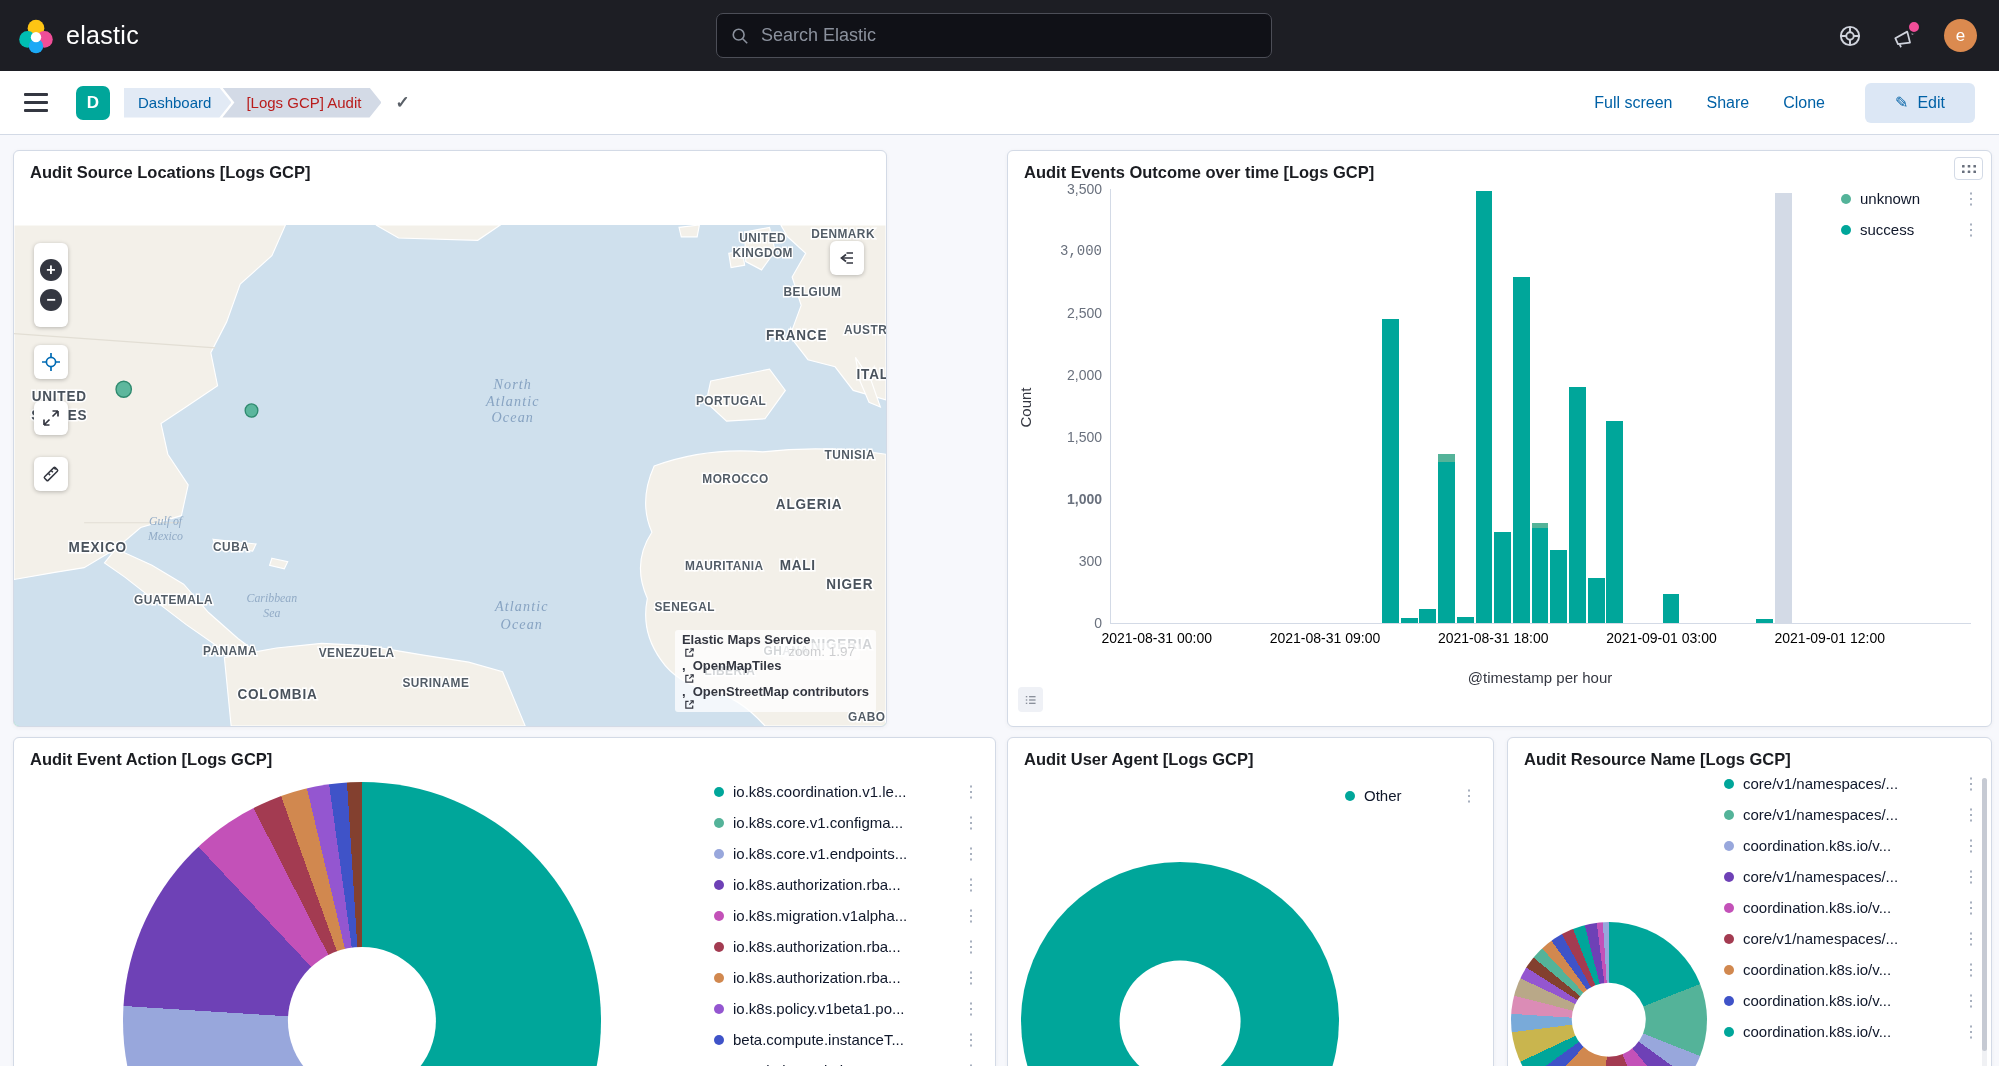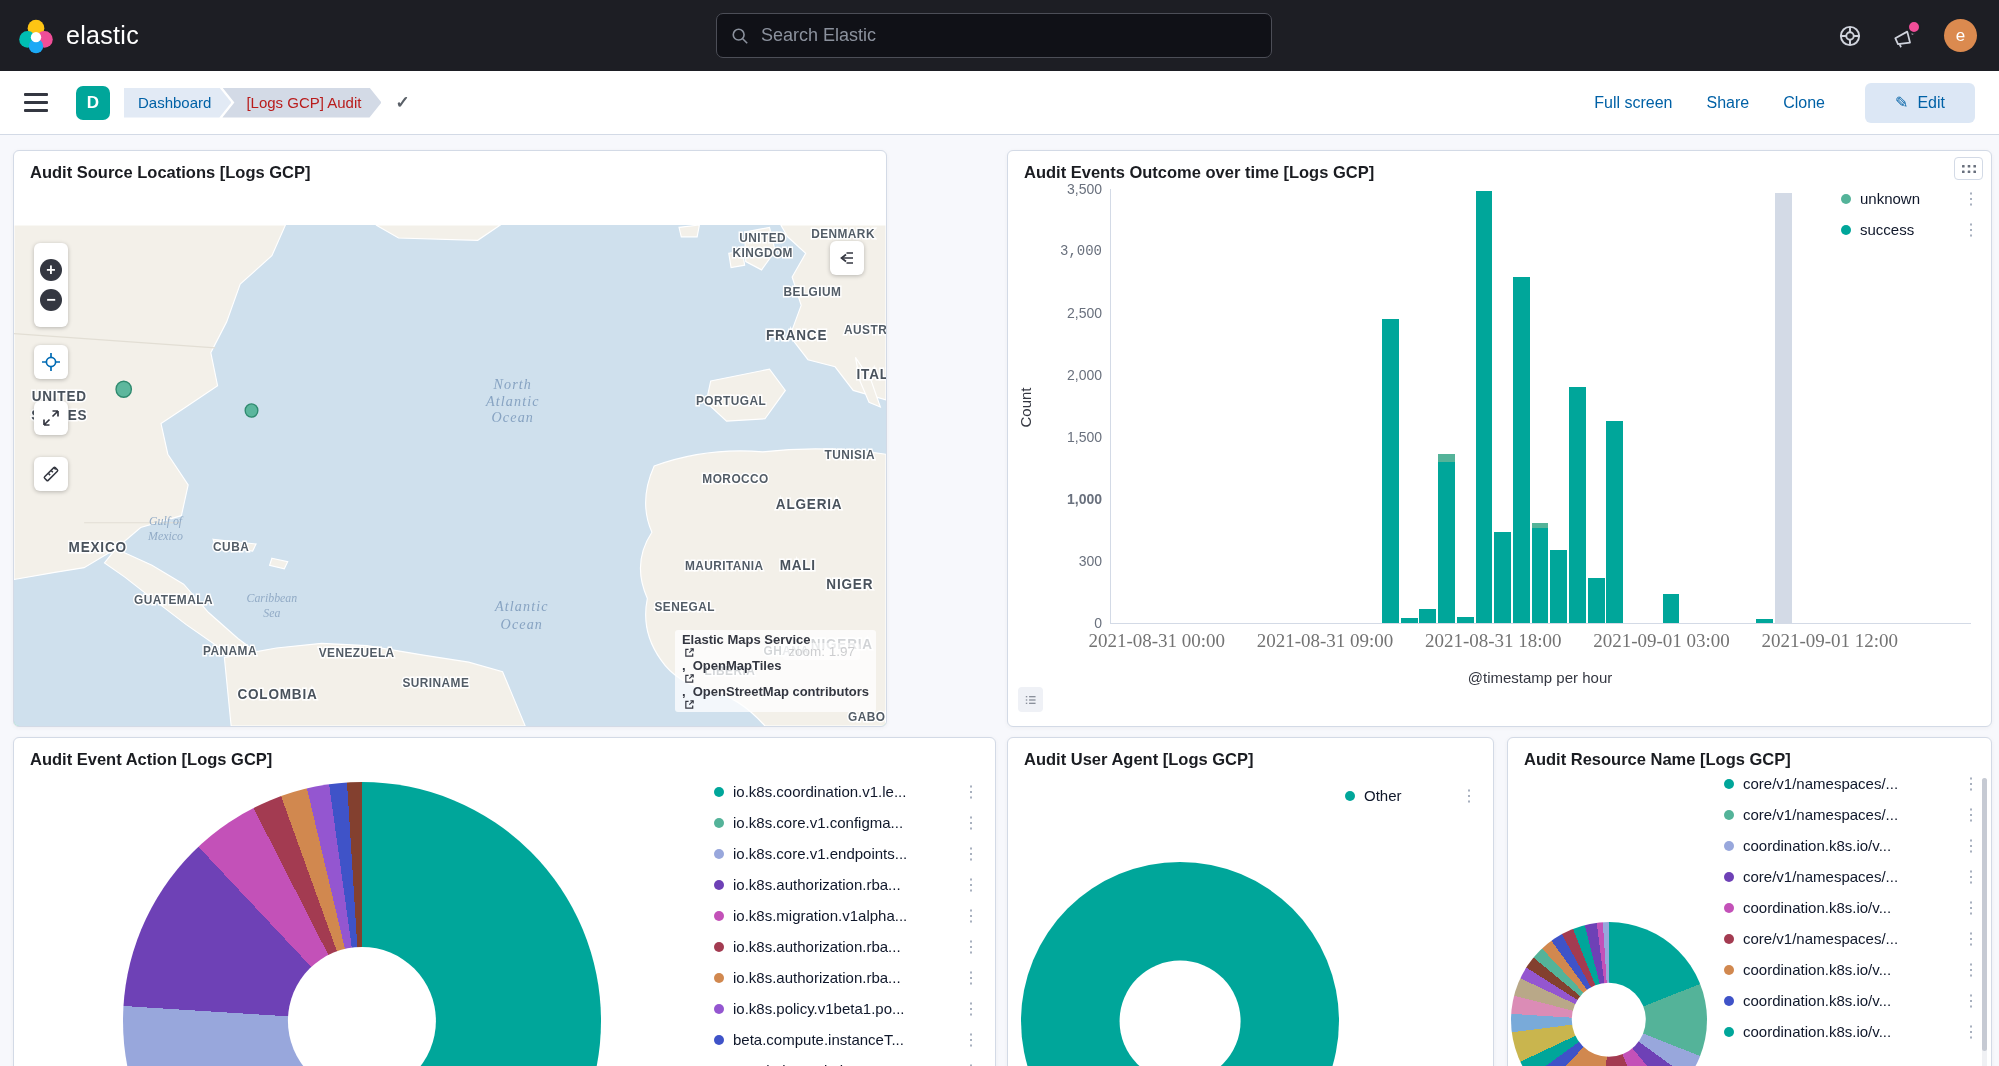--- a/index.html
+++ b/index.html
@@ -95,21 +95,21 @@
               cursor:pointer;}
   .y-title{position:absolute;left:-14px;top:248px;width:62px;text-align:center;
            transform:rotate(-90deg);font-size:15px;color:#343741;}
   #outcome-plot{position:absolute;left:102px;top:38px;width:860px;height:434px;
                 border-left:1px solid #d3dae6;border-bottom:1px solid #d3dae6;}
   .bar{position:absolute;bottom:0;height:100%;}
   .bar .seg{position:absolute;left:0;width:100%;}
   #outcome-yaxis{position:absolute;left:18px;top:38px;width:76px;height:434px;}
   .ytick{position:absolute;right:0;transform:translateY(50%);font-size:14px;color:#69707D;}
   #outcome-xaxis{position:absolute;left:102px;top:479px;width:860px;height:20px;}
-  .xtick{position:absolute;transform:translateX(-50%);font-size:19px;color:#737373;white-space:nowrap;font-family:Liberation Serif, serif;}
+  .xtick{position:absolute;transform:translateX(-50%);font-size:14px;color:#000000;white-space:nowrap;}
   .x-title{position:absolute;left:102px;top:518px;width:860px;text-align:center;
            font-size:15px;color:#343741;}
   #outcome-legend{position:absolute;top:32px;right:12px;width:138px;}
   .legend-toggle{position:absolute;left:10px;bottom:14px;width:25px;height:25px;border:none;
                  border-radius:4px;background:#eff1f6;display:flex;align-items:center;
                  justify-content:center;cursor:pointer;}
 
   
   .lg-row{display:flex;align-items:center;height:31px;cursor:pointer;}
   .lg-dot{width:10px;height:10px;border-radius:50%;margin-right:9px;flex:none;}

